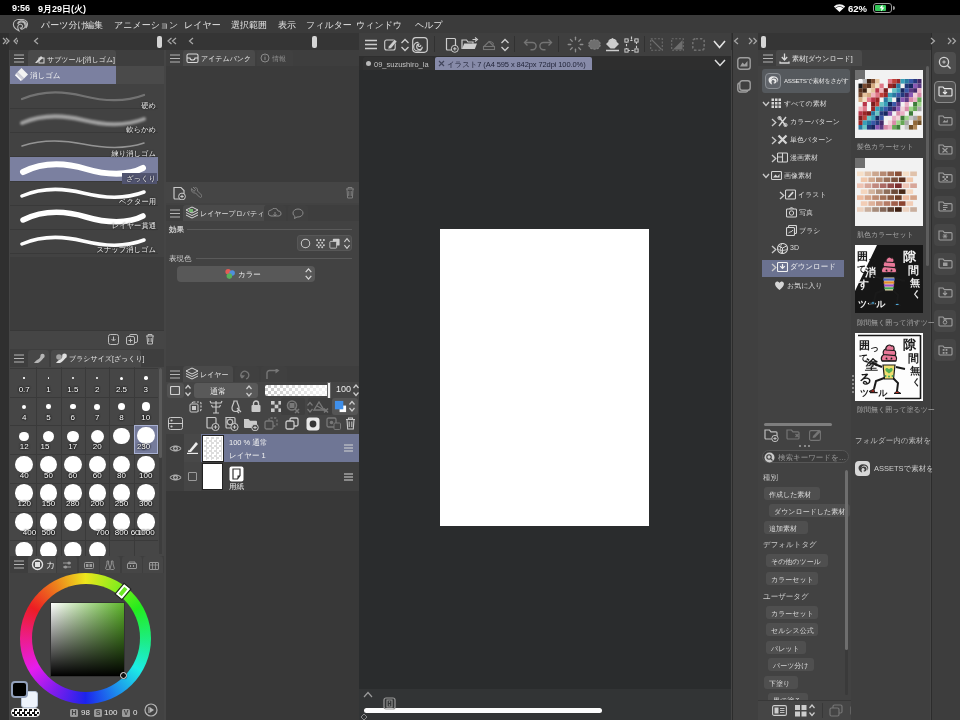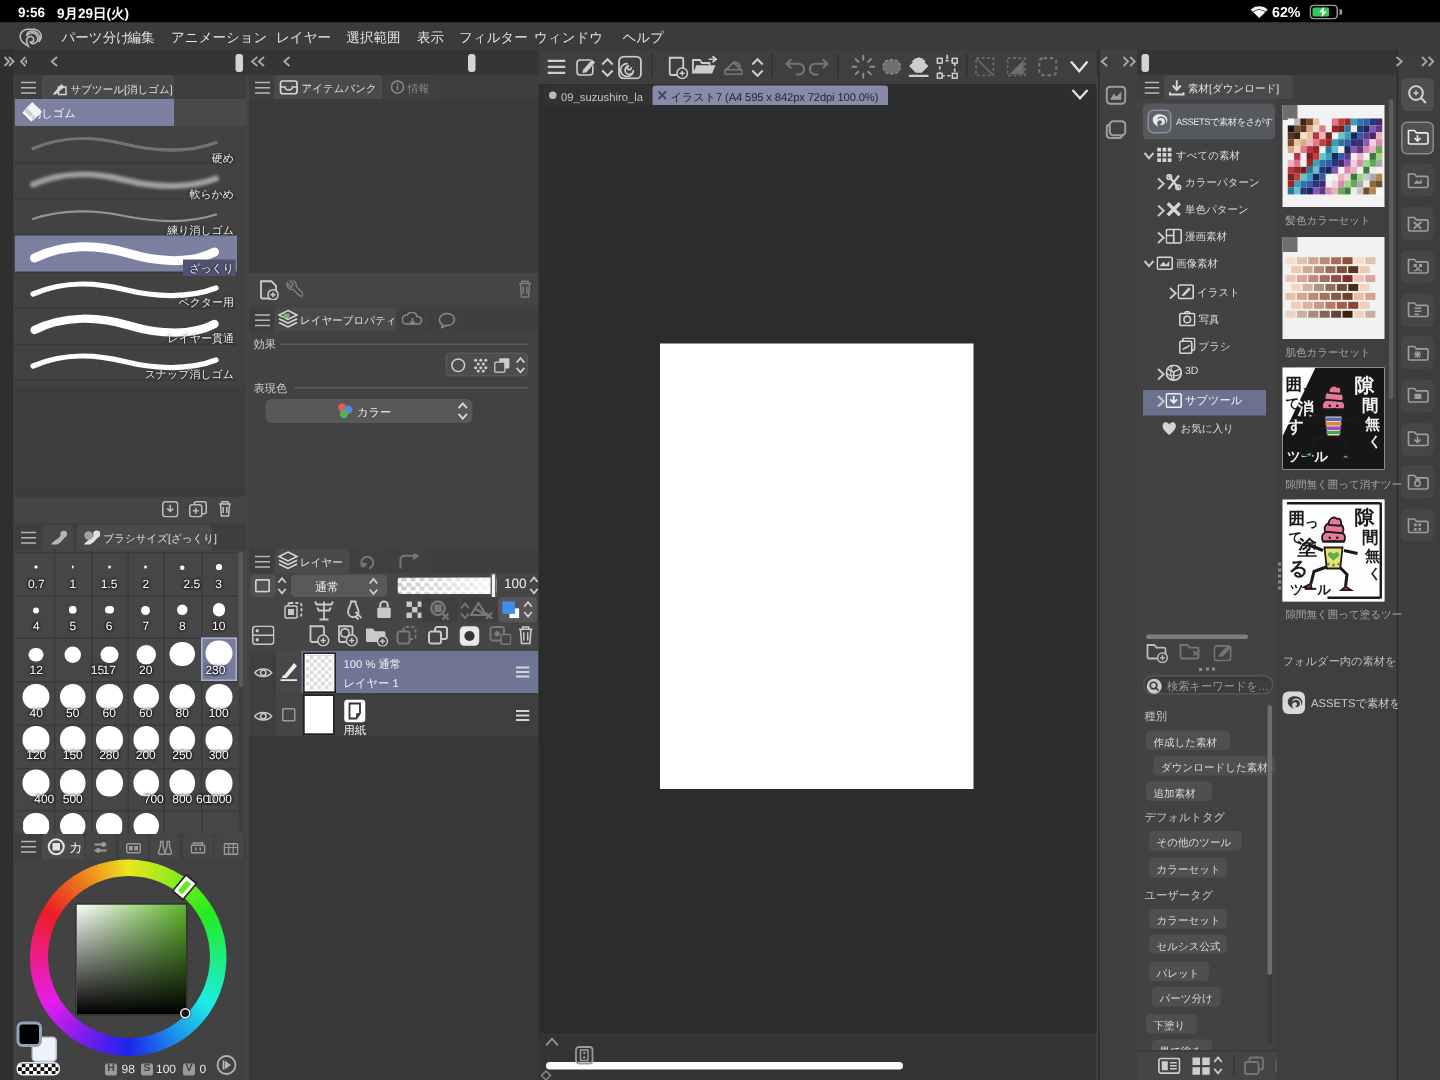--- a/index.html
+++ b/index.html
@@ -75,21 +75,21 @@
     </svg>
 <div class="abs txt" style="left:47px;top:54.5px;font-size:7px;">サブツール[消しゴム]</div>
 
 <div class="abs" style="left:10px;top:66px;width:154px;height:18px;background:#4a4a4a;"></div>
 <div class="abs" style="left:10px;top:66px;width:106px;height:18px;background:#7b80a0;"></div>
 <svg class="abs" style="left:13px;top:67px;" width="17" height="16" viewBox="0 0 17 16">
       <path d="M8.5 1 L15 7.5 L11 11.5 L4.5 5 Z" fill="#f2f2f2"></path>
       <path d="M4.5 5 L11 11.5 L9 13.5 L2.5 7 Z" fill="#cfcfd8"></path>
       <path d="M2.5 7.6 L8.4 13.5" stroke="#fff" stroke-width="1.6"></path>
     </svg>
-<div class="abs" style="left:20px;top:71px;font-size:7.5px;color:#f5f5f5;">消しゴム</div>
+<div class="abs" style="left:30px;top:71px;font-size:7.5px;color:#f5f5f5;">消しゴム</div>
 
 <div class="abs" style="left:10px;top:84px;width:154px;height:173px;background:#424242;"></div>
 
 <div class="abs" style="left:10px;top:108px;width:148px;height:1px;background:#393939;"></div>
 <div class="abs" style="left:10px;top:132px;width:148px;height:1px;background:#393939;"></div>
 <div class="abs" style="left:10px;top:156px;width:148px;height:1px;background:#393939;"></div>
 <div class="abs" style="left:10px;top:181px;width:148px;height:1px;background:#393939;"></div>
 <div class="abs" style="left:10px;top:205px;width:148px;height:1px;background:#393939;"></div>
 <div class="abs" style="left:10px;top:229px;width:148px;height:1px;background:#393939;"></div>
 <div class="abs" style="left:10px;top:253px;width:148px;height:1px;background:#393939;"></div>
@@ -177,39 +177,39 @@
 <div class="abs" style="left:133.6px;top:425.4px;width:24.3px;height:28.7px;background:#757b9b;border:1px solid #a9b1d2;"></div>
 <div class="abs" style="left:23.4px;top:377.2px;width:1.5px;height:1.5px;background:#fff;border-radius:50%;"></div>
 <div class="abs" style="left:12.2px;top:384.5px;width:24px;text-align:center;font-size:8px;color:#fff;text-shadow:0 0 2px #000,0 0 2px #000;">0.7</div>
 <div class="abs" style="left:47.7px;top:377.2px;width:1.5px;height:1.5px;background:#fff;border-radius:50%;"></div>
 <div class="abs" style="left:36.5px;top:384.5px;width:24px;text-align:center;font-size:8px;color:#fff;text-shadow:0 0 2px #000,0 0 2px #000;">1</div>
 <div class="abs" style="left:71.8px;top:377.0px;width:2px;height:2px;background:#fff;border-radius:50%;"></div>
 <div class="abs" style="left:60.8px;top:384.5px;width:24px;text-align:center;font-size:8px;color:#fff;text-shadow:0 0 2px #000,0 0 2px #000;">1.5</div>
 <div class="abs" style="left:95.9px;top:376.8px;width:2.5px;height:2.5px;background:#fff;border-radius:50%;"></div>
 <div class="abs" style="left:85.2px;top:384.5px;width:24px;text-align:center;font-size:8px;color:#fff;text-shadow:0 0 2px #000,0 0 2px #000;">2</div>
 <div class="abs" style="left:120.0px;top:376.5px;width:3px;height:3px;background:#fff;border-radius:50%;"></div>
-<div class="abs" style="left:109.5px;top:384.5px;width:24px;text-align:right;font-size:8px;color:#fff;text-shadow:0 0 2px #000,0 0 2px #000;">2.5</div>
+<div class="abs" style="left:109.5px;top:384.5px;width:24px;text-align:center;font-size:8px;color:#fff;text-shadow:0 0 2px #000,0 0 2px #000;">2.5</div>
 <div class="abs" style="left:144.1px;top:376.2px;width:3.5px;height:3.5px;background:#fff;border-radius:50%;"></div>
 <div class="abs" style="left:133.8px;top:384.5px;width:24px;text-align:center;font-size:8px;color:#fff;text-shadow:0 0 2px #000,0 0 2px #000;">3</div>
 <div class="abs" style="left:22.2px;top:404.7px;width:4px;height:4px;background:#fff;border-radius:50%;"></div>
 <div class="abs" style="left:12.2px;top:413.2px;width:24px;text-align:center;font-size:8px;color:#fff;text-shadow:0 0 2px #000,0 0 2px #000;">4</div>
 <div class="abs" style="left:46.2px;top:404.4px;width:4.5px;height:4.5px;background:#fff;border-radius:50%;"></div>
 <div class="abs" style="left:36.5px;top:413.2px;width:24px;text-align:center;font-size:8px;color:#fff;text-shadow:0 0 2px #000,0 0 2px #000;">5</div>
 <div class="abs" style="left:70.1px;top:403.9px;width:5.5px;height:5.5px;background:#fff;border-radius:50%;"></div>
 <div class="abs" style="left:60.8px;top:413.2px;width:24px;text-align:center;font-size:8px;color:#fff;text-shadow:0 0 2px #000,0 0 2px #000;">6</div>
 <div class="abs" style="left:94.2px;top:403.7px;width:6px;height:6px;background:#fff;border-radius:50%;"></div>
 <div class="abs" style="left:85.2px;top:413.2px;width:24px;text-align:center;font-size:8px;color:#fff;text-shadow:0 0 2px #000,0 0 2px #000;">7</div>
 <div class="abs" style="left:118.0px;top:403.2px;width:7px;height:7px;background:#fff;border-radius:50%;"></div>
 <div class="abs" style="left:109.5px;top:413.2px;width:24px;text-align:center;font-size:8px;color:#fff;text-shadow:0 0 2px #000,0 0 2px #000;">8</div>
 <div class="abs" style="left:141.6px;top:402.4px;width:8.5px;height:8.5px;background:#fff;border-radius:50%;"></div>
 <div class="abs" style="left:133.8px;top:413.2px;width:24px;text-align:center;font-size:8px;color:#fff;text-shadow:0 0 2px #000,0 0 2px #000;">10</div>
 <div class="abs" style="left:19.4px;top:431.6px;width:9.5px;height:9.5px;background:#fff;border-radius:50%;"></div>
 <div class="abs" style="left:12.2px;top:441.9px;width:24px;text-align:center;font-size:8px;color:#fff;text-shadow:0 0 2px #000,0 0 2px #000;">12</div>
 <div class="abs" style="left:43.0px;top:430.9px;width:10.924999999999999px;height:10.924999999999999px;background:#fff;border-radius:50%;"></div>
-<div class="abs" style="left:53px;top:441.9px;width:24px;text-align:center;font-size:8px;color:#fff;text-shadow:0 0 2px #000,0 0 2px #000;">15</div>
+<div class="abs" style="left:33px;top:441.9px;width:24px;text-align:center;font-size:8px;color:#fff;text-shadow:0 0 2px #000,0 0 2px #000;">15</div>
 <div class="abs" style="left:66.9px;top:430.5px;width:11.875px;height:11.875px;background:#fff;border-radius:50%;"></div>
 <div class="abs" style="left:60.8px;top:441.9px;width:24px;text-align:center;font-size:8px;color:#fff;text-shadow:0 0 2px #000,0 0 2px #000;">17</div>
 <div class="abs" style="left:90.5px;top:429.8px;width:13.299999999999999px;height:13.299999999999999px;background:#fff;border-radius:50%;"></div>
 <div class="abs" style="left:85.2px;top:441.9px;width:24px;text-align:center;font-size:8px;color:#fff;text-shadow:0 0 2px #000,0 0 2px #000;">20</div>
 <div class="abs" style="left:113.4px;top:428.3px;width:16.15px;height:16.15px;background:#fff;border-radius:50%;"></div>
 <div class="abs" style="left:109.5px;top:441.9px;width:24px;text-align:center;font-size:8px;color:#fff;text-shadow:0 0 2px #000,0 0 2px #000;margin-left:20px;">25</div>
 <div class="abs" style="left:137.1px;top:426.9px;width:17.5px;height:17.5px;background:#fff;border-radius:50%;"></div>
 <div class="abs" style="left:133.8px;top:441.9px;width:24px;text-align:center;font-size:8px;color:#fff;text-shadow:0 0 2px #000,0 0 2px #000;">30</div>
 <div class="abs" style="left:15.4px;top:455.6px;width:17.5px;height:17.5px;background:#fff;border-radius:50%;"></div>
 <div class="abs" style="left:12.2px;top:470.6px;width:24px;text-align:center;font-size:8px;color:#fff;text-shadow:0 0 2px #000,0 0 2px #000;">40</div>
@@ -358,21 +358,21 @@
 <div class="abs" style="left:264px;top:205px;width:22px;height:16px;background:#404040;border-radius:3px 3px 0 0;"></div>
 <svg class="abs" style="left:268px;top:208px;" width="14" height="11" viewBox="0 0 14 11">
       <path d="M3 8 a3 3 0 0 1 0.5-6 a3.5 3.5 0 0 1 6.5 1 a2.5 2.5 0 0 1 1 5 Z" fill="none" stroke="#8a8a8a"></path>
       <path d="M7 4 v4 M5.5 6.5 L7 8 L8.5 6.5" stroke="#8a8a8a" fill="none"></path>
     </svg>
 <div class="abs" style="left:288px;top:205px;width:20px;height:16px;background:#404040;border-radius:3px 3px 0 0;"></div>
 <svg class="abs" style="left:292px;top:208px;" width="12" height="11" viewBox="0 0 12 11">
       <path d="M6 1 a5 4 0 0 1 5 4 a5 4 0 0 1 -5 4 h-1 L2.5 10.5 L3 8.5 A5 4 0 0 1 1 5 a5 4 0 0 1 5-4 Z" fill="none" stroke="#8a8a8a"></path>
     </svg>
 <div class="abs" style="left:166px;top:221px;width:193px;height:145px;background:#424242;"></div>
-<div class="abs" style="left:169px;top:225px;font-size:7.5px;color:#cfcfcf;">効果</div>
+<div class="abs" style="left:169px;top:225px;font-size:7.5px;color:#cfcfcf;font-weight:bold;">効果</div>
 <div class="abs" style="left:187px;top:229px;width:165px;height:1px;background:#5a5a5a;"></div>
 <div class="abs" style="left:297px;top:235px;width:55px;height:16px;background:#4d4d4d;border-radius:3px;border:1px solid #575757;"></div>
 <svg class="abs" style="left:300px;top:238px;" width="11" height="11" viewBox="0 0 13 13">
       <circle cx="6.5" cy="6.5" r="5" fill="none" stroke="#cdcdcd" stroke-width="1.2"></circle>
     </svg>
 <svg class="abs" style="left:315px;top:238px;" width="11" height="11" viewBox="0 0 13 13">
       <g fill="#cdcdcd">
         <circle cx="2.5" cy="2.5" r="1.2"></circle>
         <circle cx="6.5" cy="2.5" r="1.2"></circle>
         <circle cx="10.5" cy="2.5" r="1.2"></circle>
@@ -813,21 +813,21 @@
       <path d="M1 5.5 a4.5 2 0 0 0 9 0 M5.5 0.5 a2 5 0 0 0 0 10" fill="none" stroke="#d5d5d5" stroke-width="0.8"></path>
     </svg>
 <div class="abs" style="left:790px;top:244px;font-size:7px;color:#dcdcdc;white-space:nowrap;">3D</div>
 <svg class="abs" style="left:771px;top:262.5px;" width="6" height="9" viewBox="0 0 6 9">
       <path d="M1 1 L4.8 4.5 L1 8" fill="none" stroke="#c9c9c9" stroke-width="1.3"></path>
     </svg>
 <svg class="abs" style="left:777px;top:261px;" width="11" height="11" viewBox="0 0 11 11">
       <rect x="0.5" y="1.5" width="10" height="9" rx="1" fill="none" stroke="#f0f0f0" stroke-width="1.1"></rect>
       <path d="M5.5 3 v4 M3.2 5.2 L5.5 7.5 L7.8 5.2" fill="none" stroke="#f0f0f0" stroke-width="1.2"></path>
     </svg>
-<div class="abs" style="left:790px;top:262px;font-size:7.5px;color:#f2f2f2;white-space:nowrap;">サブツール</div>
+<div class="abs" style="left:790px;top:262px;font-size:7.5px;color:#f2f2f2;white-space:nowrap;">ダウンロード</div>
 <svg class="abs" style="left:774px;top:280px;" width="11" height="11" viewBox="0 0 11 11">
       <path d="M5.5 10 C1 6.5 0.5 4 1.5 2.5 C2.5 1 4.5 1.2 5.5 3 C6.5 1.2 8.5 1 9.5 2.5 C10.5 4 10 6.5 5.5 10 Z" fill="#d5d5d5"></path>
     </svg>
 <div class="abs" style="left:787px;top:281px;font-size:7px;color:#dcdcdc;white-space:nowrap;">お気に入り</div>
 <div class="abs" style="left:764px;top:423px;width:68px;height:2.5px;background:#7e7e7e;border-radius:2px;"></div>
 <svg class="abs" style="left:764px;top:428px;" width="15" height="14" viewBox="0 0 15 14">
       <path d="M1 2 h4.5 l1.5 1.8 H12 a1 1 0 0 1 1 1 V10 a1 1 0 0 1 -1 1 H2 a1 1 0 0 1 -1-1 Z" fill="none" stroke="#bdbdbd" stroke-width="1.2"></path>
       <circle cx="11" cy="10.5" r="3.2" fill="#424242" stroke="#bdbdbd"></circle>
       <path d="M11 8.9 v3.2 M9.4 10.5 h3.2" stroke="#bdbdbd"></path>
     </svg>

